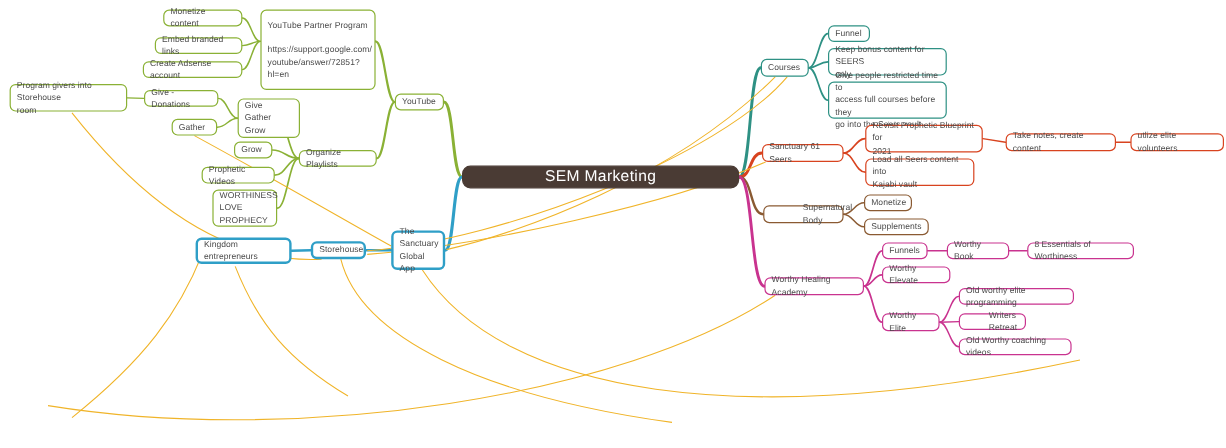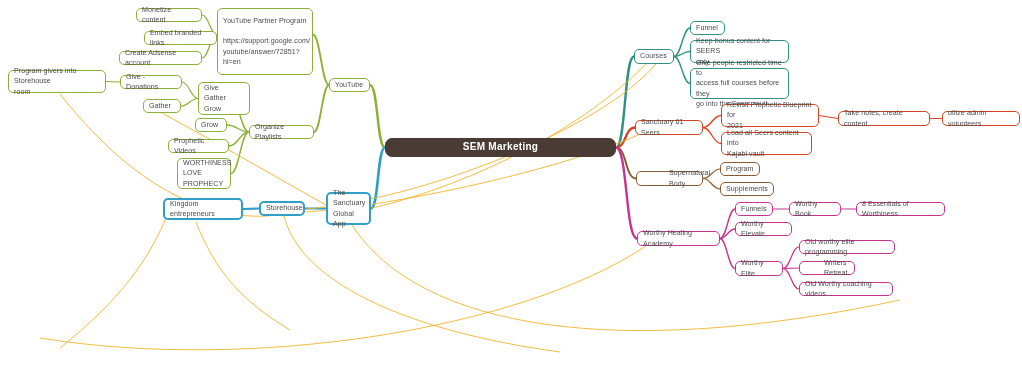--- a/index.html
+++ b/index.html
@@ -18,22 +18,22 @@
     padding:3px 5px;
     display:flex;
     align-items:center;
     white-space:pre-line;
     letter-spacing:.05px;
   }
   .node.center{
     background:#4a3b34;
     border:1px solid #4a3b34;
     color:#ffffff;
-    font-weight:bold;
-    font-size:10px;
+    font-weight:normal;
+    font-size:13px;
     justify-content:center;
     border-radius:7px;
     letter-spacing:.3px;
   }
   .node.thick{border-width:2px;}
 </style>
 </head>
 <body>
 
 <div id="canvas">
@@ -85,21 +85,21 @@
       <path d="M 284 216 C 300 280 400 330 560 352" fill="none" stroke="#f0b429" stroke-width="0.9"></path>
       <path d="M 170 208 C 150 260 120 300 60 348" fill="none" stroke="#f0b429" stroke-width="0.9"></path>
       <path d="M 196 222 C 215 270 240 300 290 330" fill="none" stroke="#f0b429" stroke-width="0.9"></path>
     </svg>
 <div class="node center" style="left: 385px; top: 138px; width: 231px; height: 19px;"><span>SEM Marketing</span></div>
     <div class="node" style="left: 136px; top: 8px; width: 66px; height: 14px; border-color: rgb(138, 177, 53);"><span>Monetize content</span></div>
     <div class="node" style="left: 217px; top: 8px; width: 96px; height: 67px; border-color: rgb(138, 177, 53);"><span>YouTube Partner Program
 
 https://support.google.com/
 youtube/answer/72851?hl=en</span></div>
-    <div class="node" style="left: 129px; top: 31px; width: 73px; height: 14px; border-color: rgb(138, 177, 53); margin-left: 15px;"><span>Embed branded links</span></div>
+    <div class="node" style="left: 129px; top: 31px; width: 73px; height: 14px; border-color: rgb(138, 177, 53);"><span>Embed branded links</span></div>
     <div class="node" style="left: 119px; top: 51px; width: 83px; height: 14px; border-color: rgb(138, 177, 53);"><span>Create Adsense account</span></div>
     <div class="node" style="left: 8px; top: 70px; width: 98px; height: 23px; border-color: rgb(138, 177, 53);"><span>Program givers into Storehouse
 room</span></div>
     <div class="node" style="left: 120px; top: 75px; width: 62px; height: 14px; border-color: rgb(138, 177, 53);"><span>Give - Donations</span></div>
     <div class="node" style="left: 198px; top: 82px; width: 52px; height: 33px; border-color: rgb(138, 177, 53);"><span>Give
 Gather
 Grow</span></div>
     <div class="node" style="left: 143px; top: 99px; width: 38px; height: 14px; border-color: rgb(138, 177, 53);"><span>Gather</span></div>
     <div class="node" style="left: 329px; top: 78px; width: 41px; height: 14px; border-color: rgb(138, 177, 53);"><span>YouTube</span></div>
     <div class="node" style="left: 195px; top: 118px; width: 32px; height: 14px; border-color: rgb(138, 177, 53);"><span>Grow</span></div>
@@ -120,23 +120,23 @@
 only</span></div>
     <div class="node" style="left: 690px; top: 68px; width: 99px; height: 31px; border-color: rgb(46, 145, 132);"><span>Give people restricted time to
 access full courses before they
 go into the Seers vault</span></div>
     <div class="node" style="left: 635px; top: 120px; width: 68px; height: 15px; border-color: rgb(216, 67, 31);"><span>Sanctuary 61 Seers</span></div>
     <div class="node" style="left: 721px; top: 104px; width: 98px; height: 23px; border-color: rgb(216, 67, 31);"><span>Revisit Prophetic Blueprint for
 2021</span></div>
     <div class="node" style="left: 721px; top: 132px; width: 91px; height: 23px; border-color: rgb(216, 67, 31);"><span>Load all Seers content into
 Kajabi vault</span></div>
     <div class="node" style="left: 838px; top: 111px; width: 92px; height: 15px; border-color: rgb(216, 67, 31);"><span>Take notes, create content</span></div>
-    <div class="node" style="left: 942px; top: 111px; width: 78px; height: 15px; border-color: rgb(216, 67, 31);"><span>utlize admin volunteers</span></div>
+    <div class="node" style="left: 942px; top: 111px; width: 78px; height: 15px; border-color: rgb(216, 67, 31);"><span>utlize elite volunteers</span></div>
     <div class="node" style="left: 636px; top: 171px; width: 67px; height: 15px; border-color: rgb(138, 90, 50); padding-left: 32px;"><span>Supernatural Body</span></div>
-    <div class="node" style="left: 720px; top: 162px; width: 40px; height: 14px; border-color: rgb(138, 90, 50);"><span>Program</span></div>
+    <div class="node" style="left: 720px; top: 162px; width: 40px; height: 14px; border-color: rgb(138, 90, 50);"><span>Monetize</span></div>
     <div class="node" style="left: 720px; top: 182px; width: 54px; height: 14px; border-color: rgb(138, 90, 50);"><span>Supplements</span></div>
     <div class="node" style="left: 637px; top: 231px; width: 83px; height: 15px; border-color: rgb(201, 51, 143);"><span>Worthy Healing Academy</span></div>
     <div class="node" style="left: 735px; top: 202px; width: 38px; height: 14px; border-color: rgb(201, 51, 143);"><span>Funnels</span></div>
     <div class="node" style="left: 789px; top: 202px; width: 52px; height: 14px; border-color: rgb(201, 51, 143);"><span>Worthy Book</span></div>
     <div class="node" style="left: 856px; top: 202px; width: 89px; height: 14px; border-color: rgb(201, 51, 143);"><span>8 Essentials of Worthiness</span></div>
     <div class="node" style="left: 735px; top: 222px; width: 57px; height: 14px; border-color: rgb(201, 51, 143);"><span>Worthy Elevate</span></div>
     <div class="node" style="left: 799px; top: 240px; width: 96px; height: 14px; border-color: rgb(201, 51, 143);"><span>Old worthy elite programming</span></div>
     <div class="node" style="left: 735px; top: 261px; width: 48px; height: 15px; border-color: rgb(201, 51, 143);"><span>Worthy Elite</span></div>
     <div class="node" style="left: 799px; top: 261px; width: 56px; height: 14px; border-color: rgb(201, 51, 143); padding-left: 24px;"><span>Writers Retreat</span></div>
     <div class="node" style="left: 799px; top: 282px; width: 94px; height: 14px; border-color: rgb(201, 51, 143);"><span>Old Worthy coaching videos</span></div>

